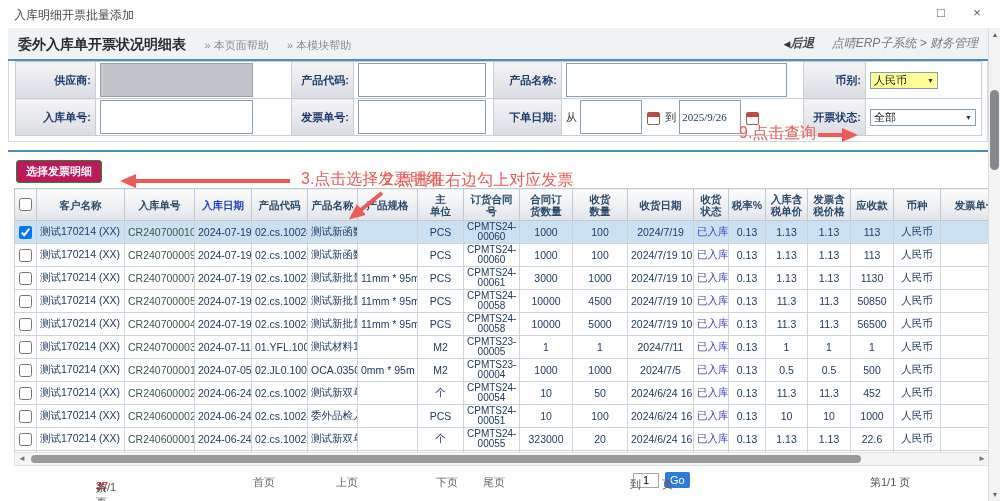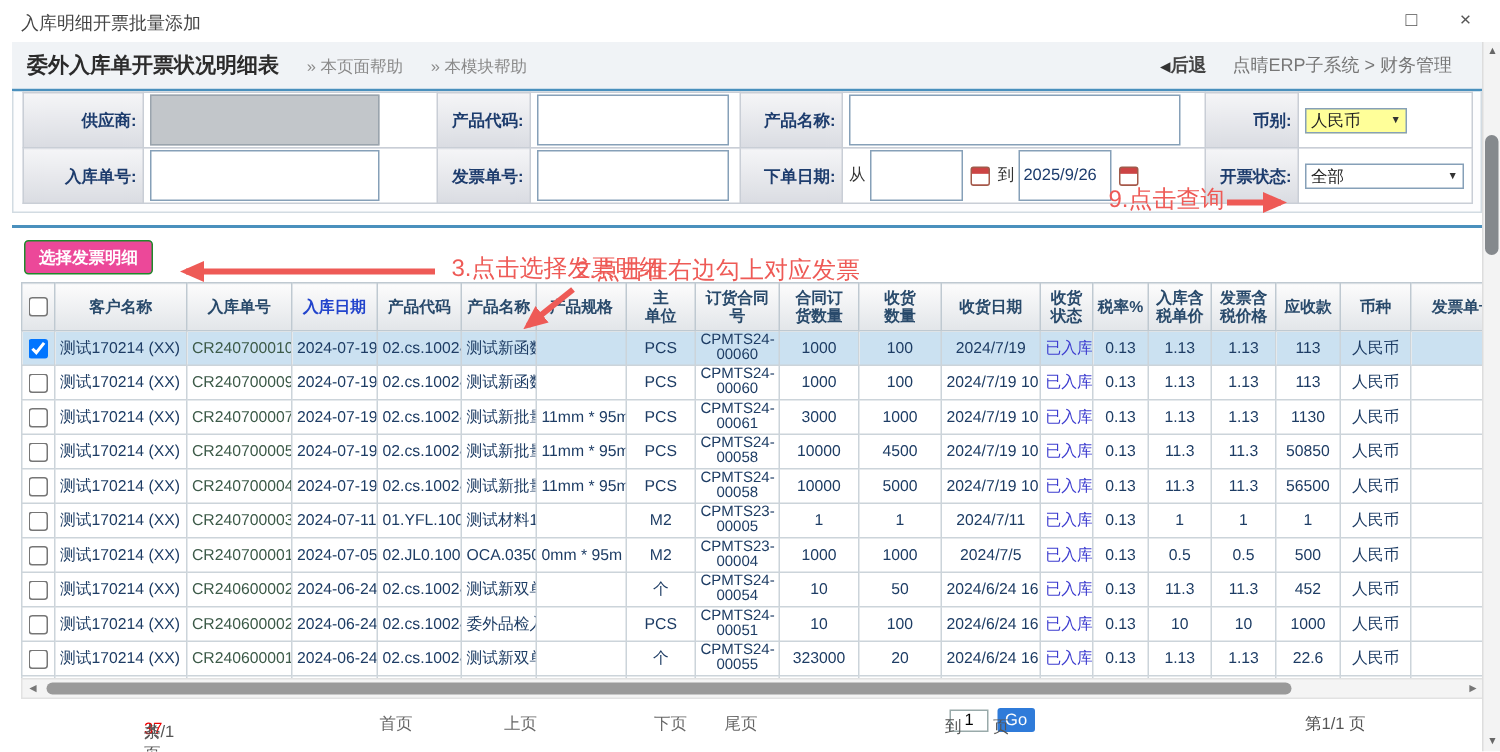--- a/index.html
+++ b/index.html
@@ -14,54 +14,54 @@
   .winbtn { position:absolute; top:5px; font-size:13px; color:#555; cursor:pointer; width:18px; text-align:center; }
   .winbtn.max { right:50px; }
   .winbtn.close { right:14px; }
 
   .content { position:absolute; left:8px; top:28px; width:980px; }
 
   
   .pageheader { background:#f0f3f6; height:31px; line-height:31px; padding:0 10px; position:relative; white-space:nowrap; }
   .pagetitle { font-size:14px; font-weight:bold; color:#2b2b2b; }
   .helplink { font-size:11px; color:#8a8a8a; margin-left:14px; text-decoration:none; cursor:pointer; }
-  .nav-right { position:absolute; right:20px; top:0; font-size:12px; color:#777; }
+  .nav-right { position:absolute; right:10px; top:0; font-size:12px; color:#777;font-style:italic; }
   .backlink { color:#444; font-weight:bold; cursor:pointer; margin-right:14px; }
   .backlink .tri { font-size:9px; color:#333; }
   .blueline { height:2px; background:#4a90bd; }
 
   
   .querypanel { border:1px solid #d2dbe2; border-top:none; background:#fdfdfe; padding-bottom:5px; }
   .qhead { padding:5px 8px 4px 8px; font-size:12px; color:#33506b; position:relative; }
   .collapse { position:absolute; right:12px; top:3px; color:#3a7bbf; font-size:13px; cursor:pointer; }
   table.qform { border-collapse:collapse; width:966px; margin:0 6px; font-size:11px; background:#eef1f4; table-layout:fixed; }
   table.qform td { border:1px solid #c9ced6; height:20px; padding:1px 4px; overflow:hidden; white-space:nowrap; }
   td.lab { background:linear-gradient(#f5f5f7,#dadce2); text-align:right; font-weight:bold; color:#1d3c6d; }
   td.fld { background:#fff; }
-  .tin { height:16px; border:1px solid #86a0b8; font-size:11px; padding:16px 2px; color:#1d3c6d; font-family:Liberation Sans, sans-serif; }
+  .tin { height:16px; border:1px solid #86a0b8; font-size:11px; padding:16px 2px; color:#1d3c6d; font-family:Liberation Serif, serif; }
   .tin.w82 { width:82%; }
   .tin.full { width:98%; }
   .tin.dis { background:#c2c6ca; border-color:#9aa4ad; }
   .tin.date { width:62px; }
   .fselect { display:inline-flex; justify-content:space-between; align-items:center; border:1px solid #86a0b8;
              background:#fff; height:17px; font-size:11px; padding:0 3px; color:#222; cursor:pointer; vertical-align:middle; }
   .fselect .arr { font-size:7px; color:#333; margin-left:4px; }
   .fselect.yellow { background:#ffff99; width:68px; }
   .fselect.wide { width:99%; }
   .calicon { display:inline-block; width:13px; height:13px; border:1px solid #a05a4a; border-radius:2px;
              background:linear-gradient(#c44 0 4px, #fff 4px); vertical-align:middle; margin:0 2px; cursor:pointer; }
   .btnrow { text-align:right; padding-right:40px !important; }
   .bluebtn { background:#3a7cc0; color:#fff; border:1px solid #2e66a2; border-radius:3px;
              font-size:11px; font-weight:bold; padding:2px 9px; cursor:pointer; margin-left:6px; font-family:inherit; }
 
   .blueline2 { height:2px; background:#4a90bd; margin-top:8px; }
 
   
   .toolbar { padding:8px 2px 5px 8px; }
-  .greenbtn { background:#ec4899; color:#fff; border:1px solid #1f8a2c; border-radius:3px;
+  .greenbtn { background:#be185d; color:#fff; border:1px solid #1f8a2c; border-radius:3px;
               font-size:11px; font-weight:bold; padding:3px 9px; cursor:pointer; font-family:inherit; }
 
   
   .tablewrap { width:976px; height:264px; overflow:hidden; margin-left:6px; }
   table.grid { border-collapse:collapse; table-layout:fixed; width:996px; font-size:10.5px; }
   table.grid th { background:linear-gradient(#fcfcfc,#e2e5e9); border:1px solid #bfc9d1; color:#294a6b;
                   font-weight:bold; height:32px; padding:1px 2px; line-height:12px; white-space:pre-line; vertical-align:middle; }
   table.grid th.sorted { color:#2244cc; cursor:pointer; }
   table.grid td { border:1px solid #ccd4da; height:21px; padding:1px 3px; color:#1d3c64; text-align:center;
                   overflow:hidden; white-space:nowrap; vertical-align:middle; }

